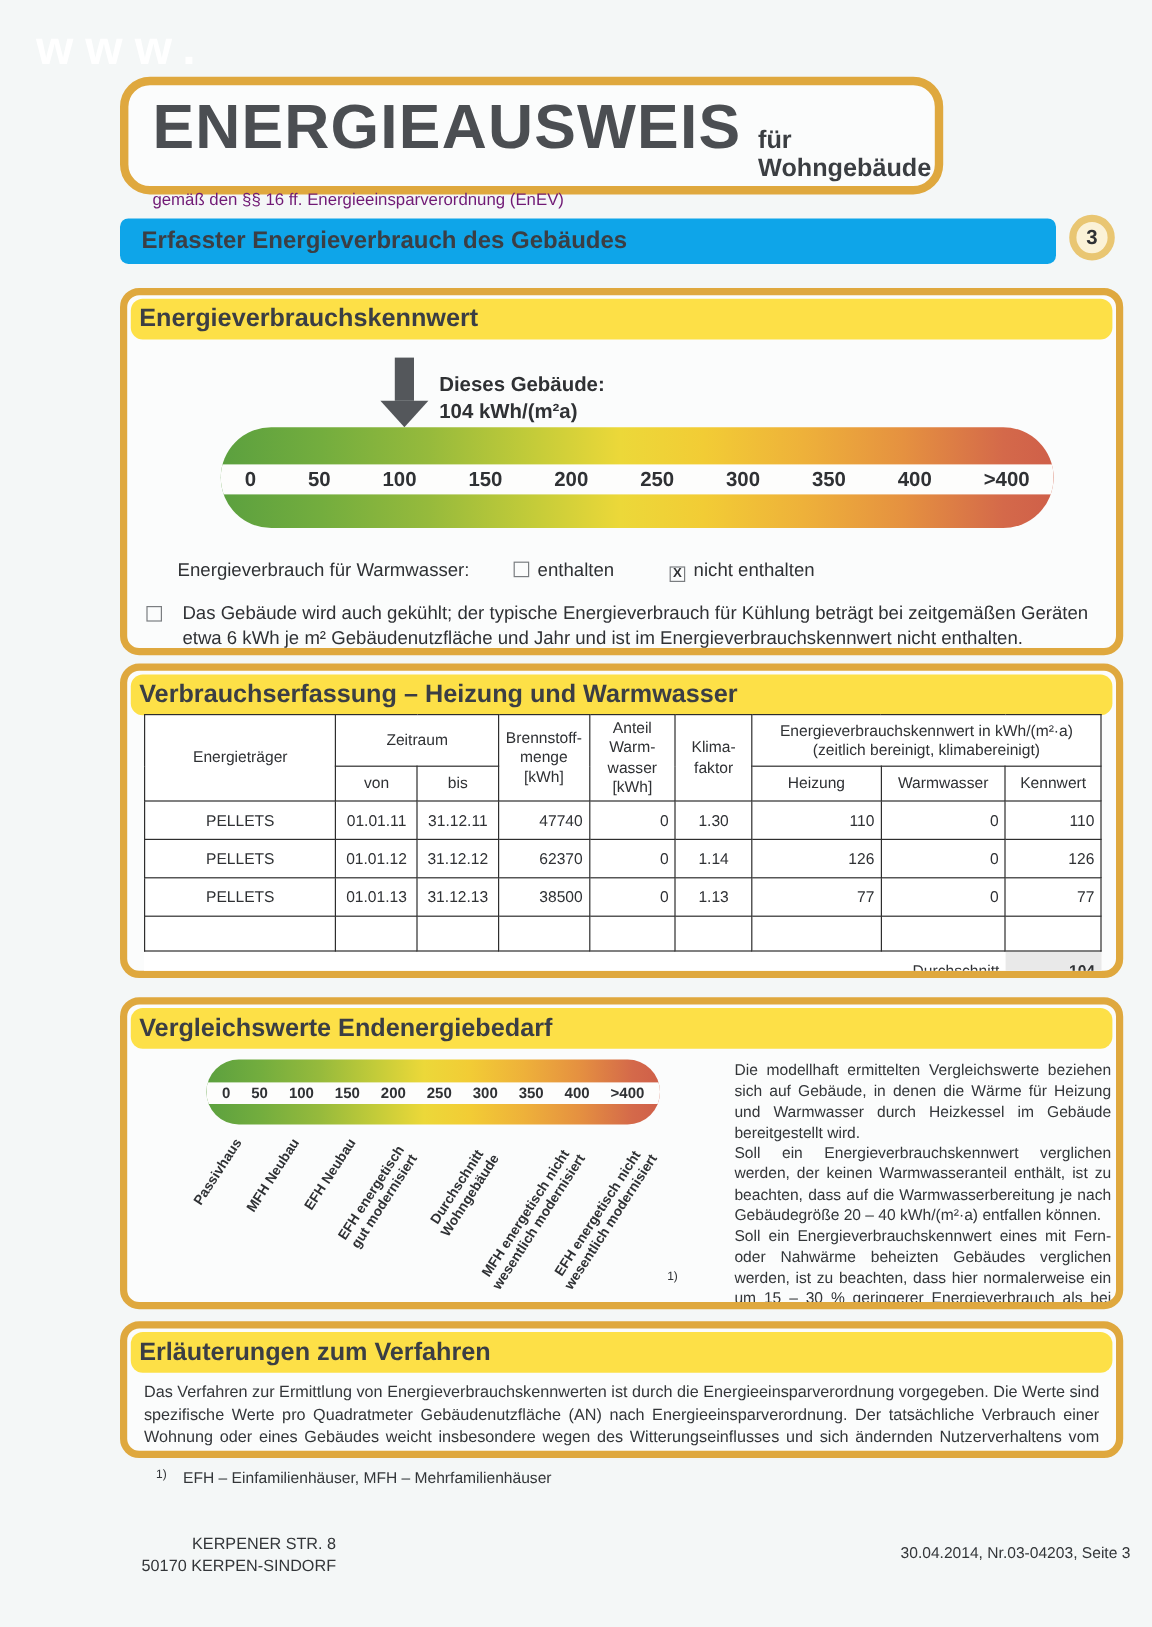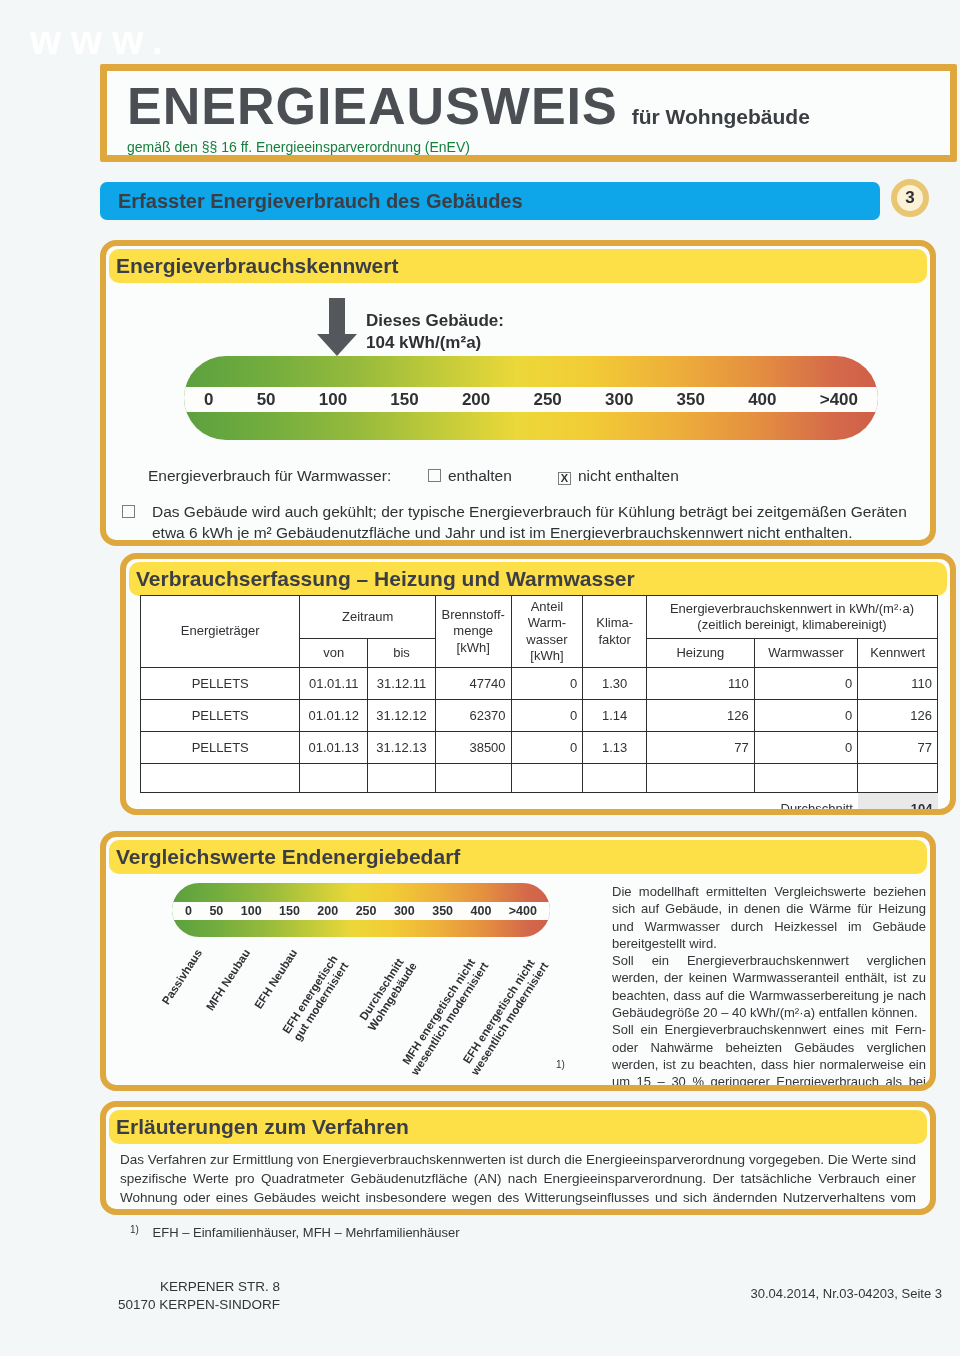--- a/index.html
+++ b/index.html
@@ -8,28 +8,28 @@
     background:#f4f7f7;
     font-family:"Liberation Sans","DejaVu Sans",sans-serif;
     color:#3e4145;
   }
   .watermark{
     position:absolute;left:30px;top:18px;font-size:40px;font-weight:bold;
     letter-spacing:10px;color:#ffffff;
   }
   
   .header-box{
-    position:absolute;left:100px;top:64px;width:857px;height:98px;
-    border:7px solid #dfa83e;border-radius:2px;background:#fbfcfc;
+    position:absolute;left:100px;top:64px;width:686px;height:98px;
+    border:7px solid #dfa83e;border-radius:25px;background:#fbfcfc;
     box-sizing:border-box;padding:8px 0 0 20px;
   }
   .title-row{display:flex;align-items:baseline;gap:14px;}
   .main-title{font-size:52px;font-weight:bold;letter-spacing:1px;color:#4b4e52;line-height:1.05;}
   .title-sub{font-size:21px;font-weight:bold;color:#3b3e42;}
-  .law{font-size:14px;margin-top:5px;color:#15803d;}
+  .law{font-size:14px;margin-top:5px;color:#701a75;}
 
   .section-band{
     position:absolute;left:100px;top:182px;width:780px;height:38px;
     background:#0ea5e9;border-radius:7px;display:flex;align-items:center;
     box-sizing:border-box;padding-left:18px;
     font-size:20px;font-weight:bold;color:#3b3e44;
   }
   .page-badge{
     position:absolute;left:891px;top:179px;width:26px;height:26px;
     border:6px solid #e9c672;border-radius:50%;background:#fbf2d7;
@@ -40,21 +40,21 @@
   
   .box{
     position:absolute;left:100px;width:836px;box-sizing:border-box;
     border:6px solid #dfa83e;border-radius:16px;background:#fbfcfc;overflow:hidden;
   }
   .box-title{
     margin:3px;background:#fde047;border-radius:10px;
     padding:5px 7px;font-size:21px;font-weight:bold;color:#3b3e44;
   }
   #box-kennwert{top:240px;height:306px;}
-  #box-verbrauch{top:553px;height:262px;margin-left:20px;}
+  #box-verbrauch{top:553px;height:262px;}
   #box-vergleich{top:831px;height:260px;}
   #box-erlaeuterungen{top:1101px;height:114px;}
 
   
   .pointer-wrap{position:absolute;left:210px;top:52px;width:42px;}
   .arrow-shaft{width:16px;height:36px;background:#54575b;margin:0 auto;}
   .arrow-head{width:0;height:0;border-left:20px solid transparent;border-right:20px solid transparent;border-top:22px solid #54575b;margin:0 auto;}
   .pointer-text{position:absolute;left:260px;top:64px;font-size:17px;font-weight:bold;line-height:1.3;color:#2f3134;}
 
   .scale{

